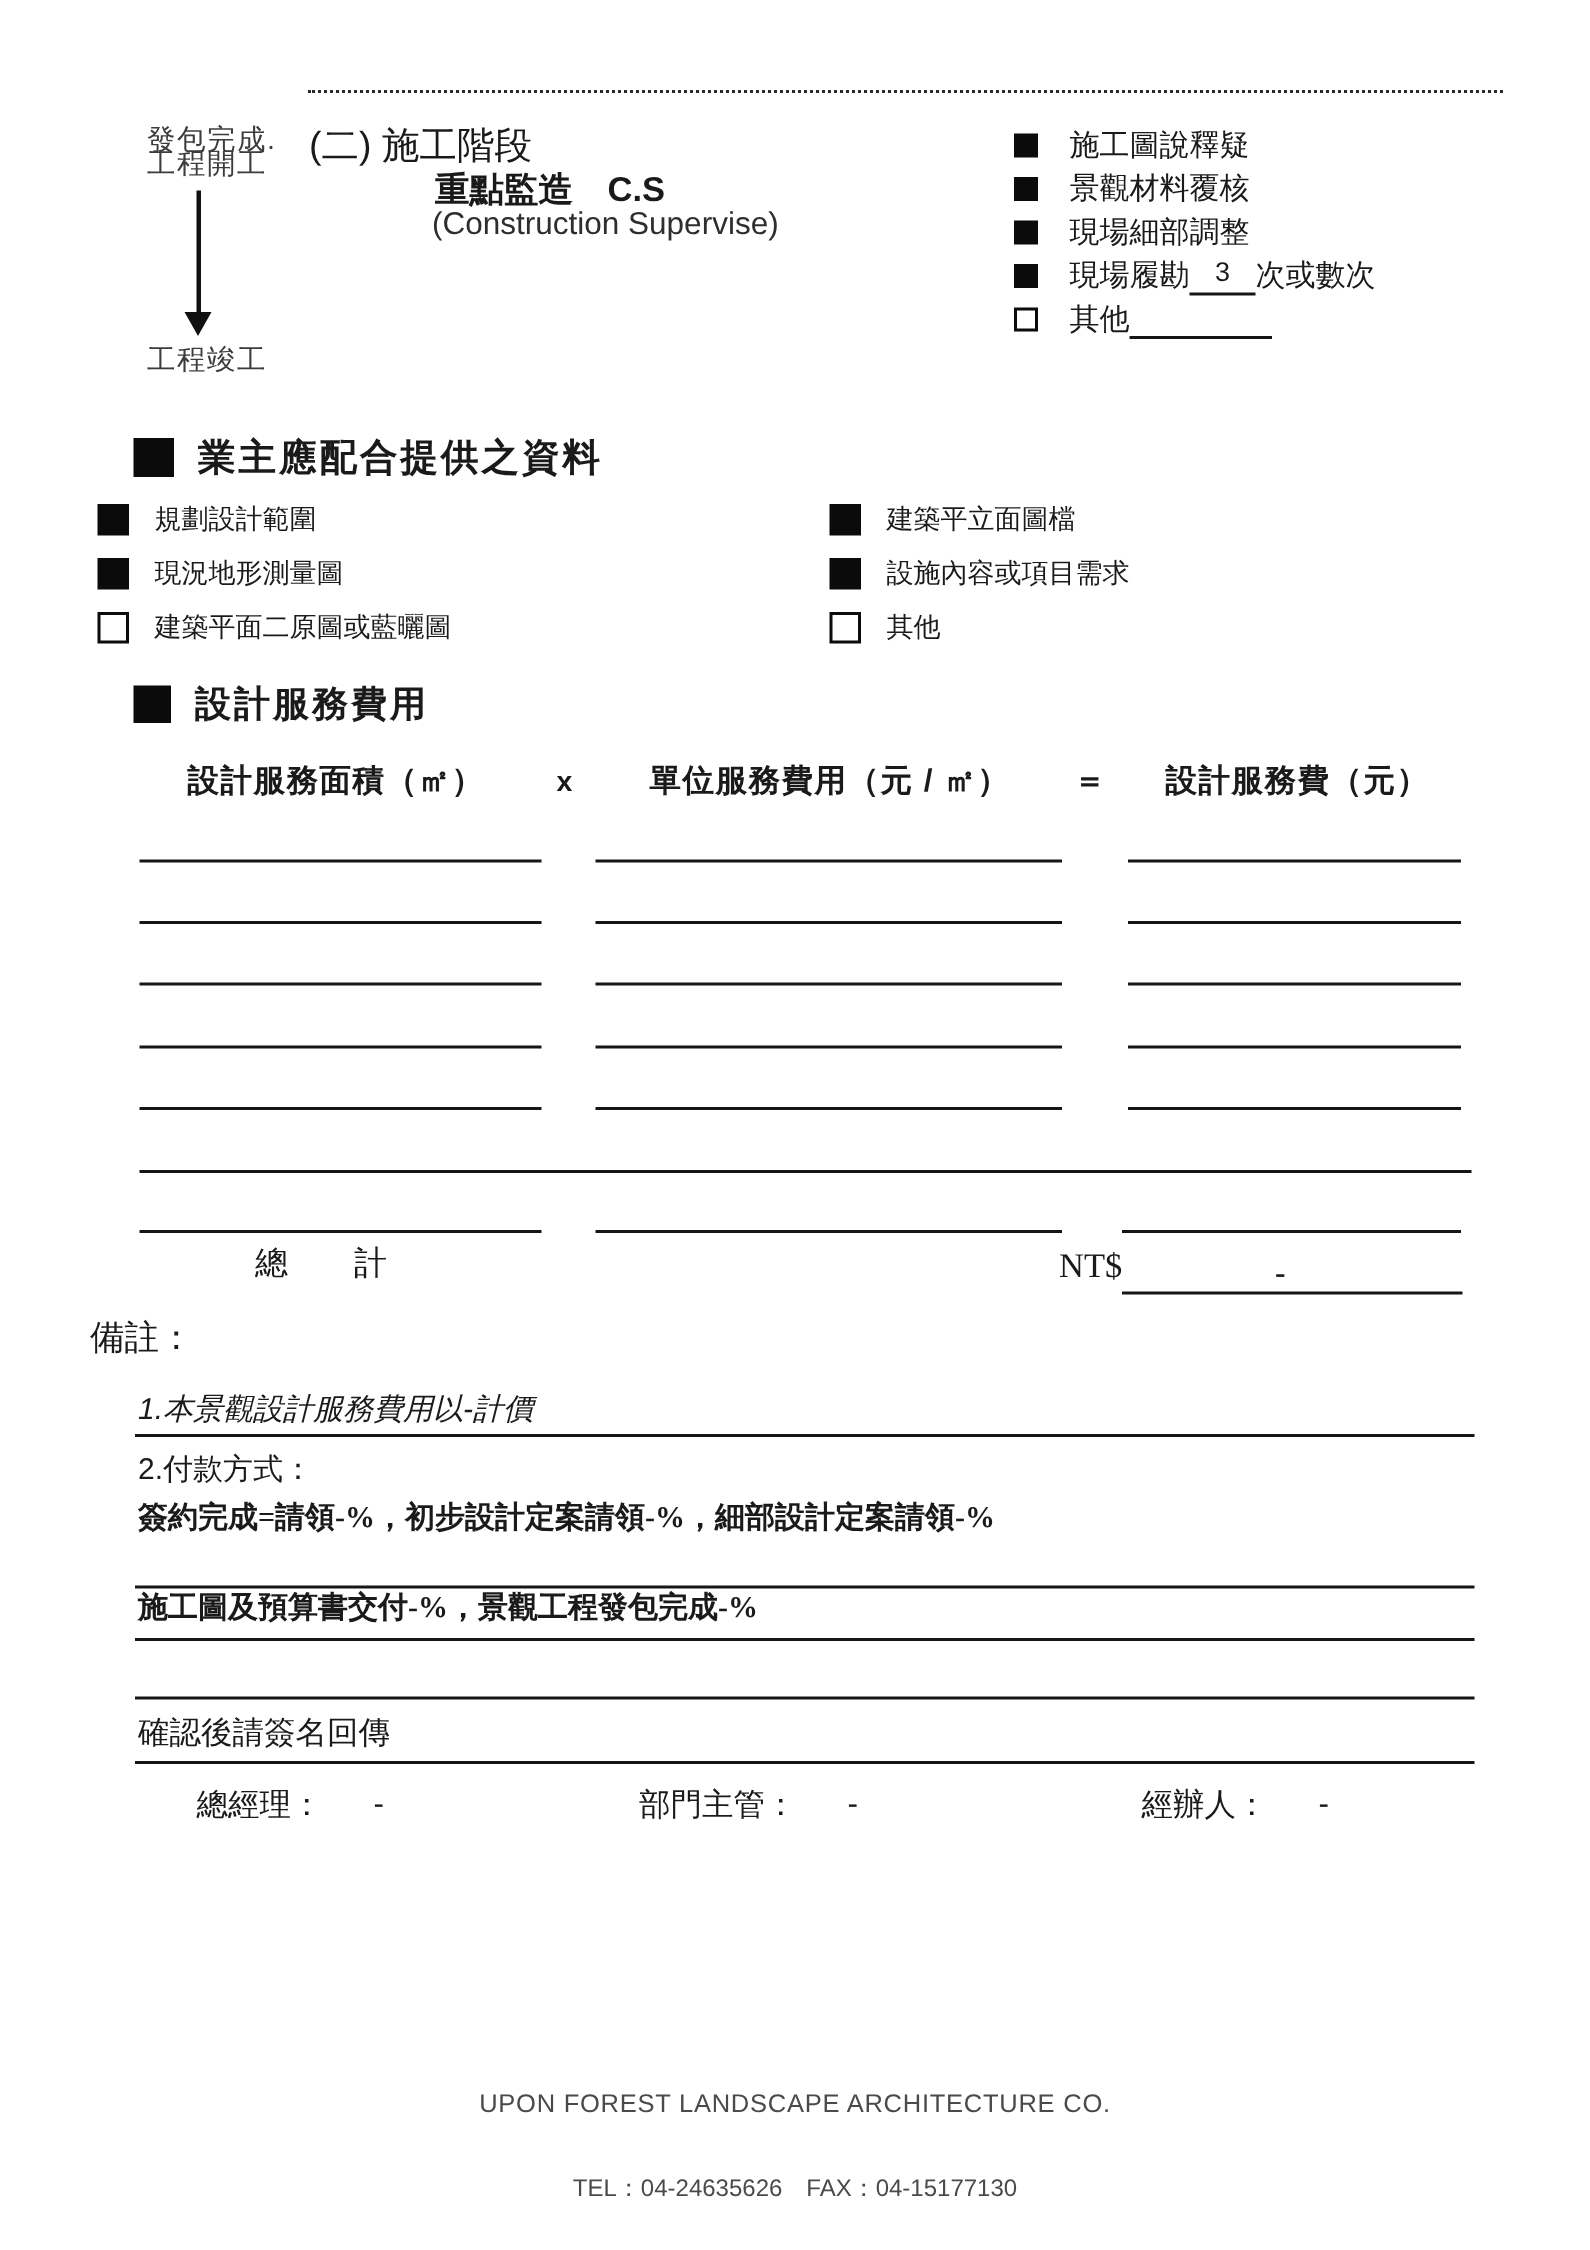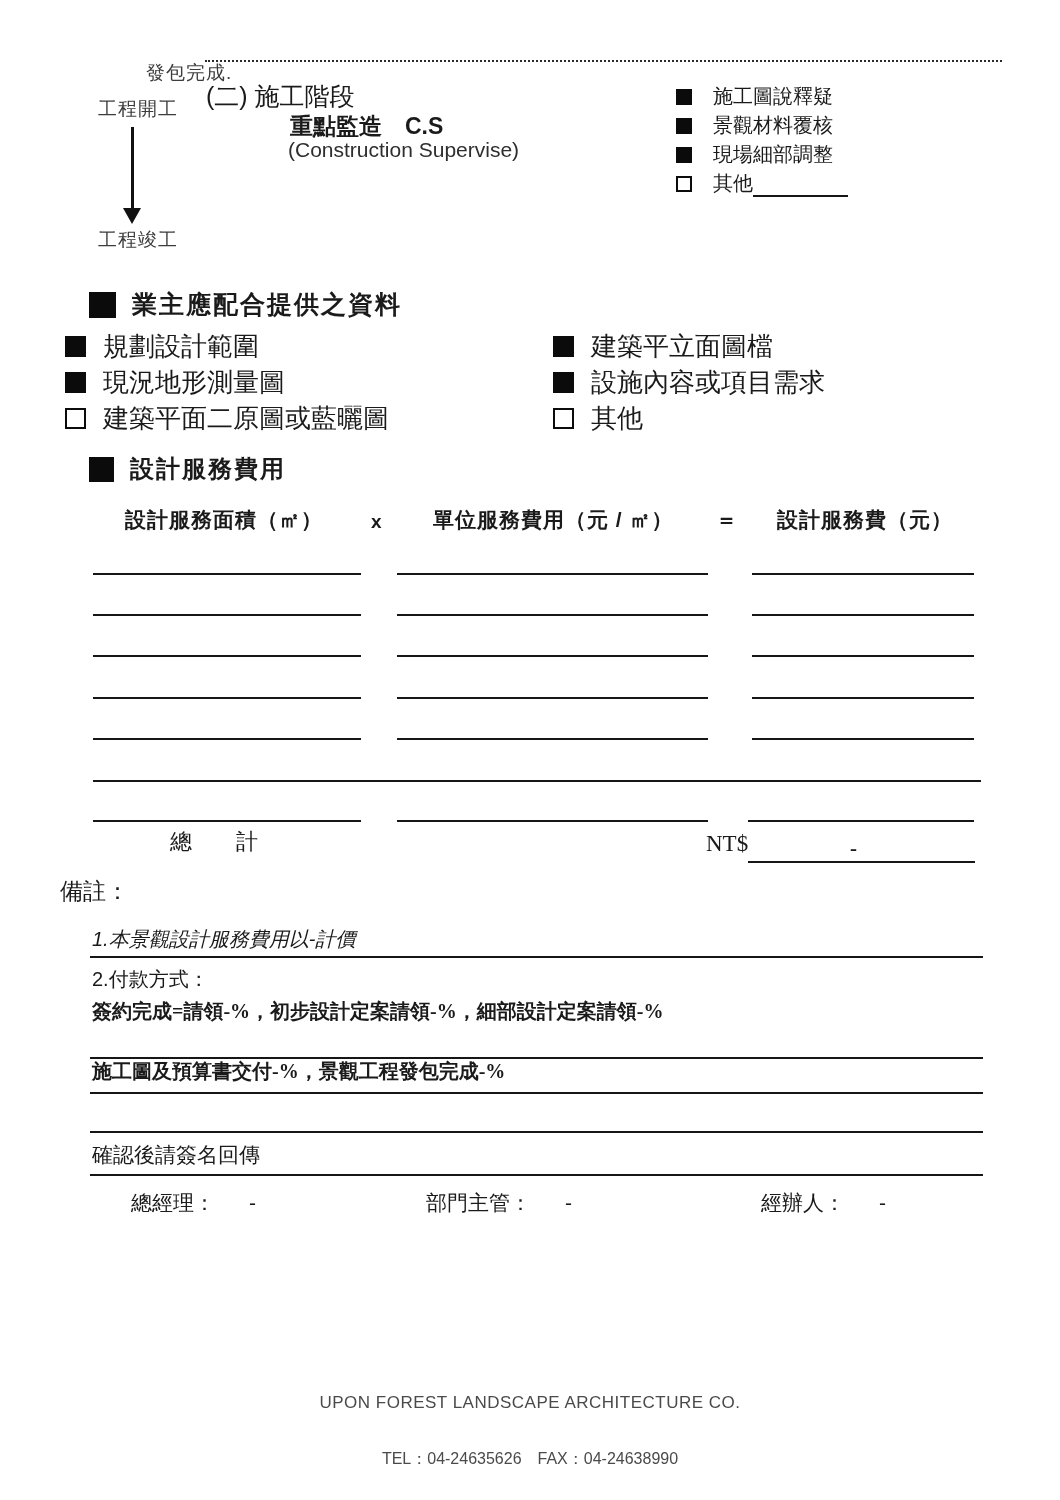--- a/index.html
+++ b/index.html
@@ -8,21 +8,21 @@
   .abs{position:absolute;white-space:nowrap;}
   .rule{position:absolute;height:2px;background:#161616;}
   .dotted{position:absolute;border-top:2px dotted #2a2a2a;height:0;}
   .cb{display:inline-block;box-sizing:border-box;flex:0 0 auto;}
   .cb.filled{background:#0b0b0b;}
   .cb.empty{border:2px solid #0b0b0b;background:#fff;}
   .cl-row{display:flex;align-items:center;height:29px;font-size:20px;}
   .cl-row .cb{width:16px;height:16px;margin-right:21px;}
   .fillline{display:inline-block;border-bottom:2px solid #161616;text-align:center;
             font-size:18px;line-height:20px;vertical-align:bottom;}
-  .own-row{display:flex;align-items:center;height:36px;font-size:26px;}
+  .own-row{display:flex;align-items:center;height:36px;font-size:18px;}
   .own-row .cb{width:21px;height:21px;}
   .sec-head{display:flex;align-items:center;margin-left:24px;}
   .sec-head .sq{width:27px;height:26px;background:#0b0b0b;margin-right:16px;flex:0 0 auto;}
   .sec-head .txt{font-size:25px;font-weight:700;letter-spacing:2px;}
   .th{font-size:21px;font-weight:700;letter-spacing:1px;}
   .serif{font-family:"Liberation Serif","DejaVu Serif",serif;}
   .arrow-line{position:absolute;width:3px;background:#111;}
   .arrow-head{position:absolute;width:0;height:0;border-left:9px solid transparent;
               border-right:9px solid transparent;border-top:16px solid #111;}
   .sig{display:flex;align-items:center;font-size:21px;}
@@ -30,21 +30,21 @@
   .flow{font-size:19px;color:#3c3c3c;letter-spacing:1px;}
   .foot{position:absolute;left:0;width:1060px;text-align:center;color:#4a4a4a;}
 </style>
 </head>
 <body>
 
 <div class="page">
 
   <div class="dotted" style="left:205px;top:60px;width:797px;"></div>
 
-  <div class="abs flow" style="left:98px;top:60px;margin-left:48px;">發包完成.</div>
+  <div class="abs flow" style="left:98px;top:80px;">發包完成.</div>
   <div class="abs flow" style="left:98px;top:96px;">工程開工</div>
   <div class="arrow-line" style="left:131px;top:127px;height:82px;"></div>
   <div class="arrow-head" style="left:123px;top:208px;"></div>
   <div class="abs flow" style="left:98px;top:227px;">工程竣工</div>
 
   <div class="abs" style="left:206px;top:80px;font-size:25px;">(二) 施工階段</div>
   <div class="abs" style="left:290px;top:111px;font-size:23px;font-weight:700;">重點監造　C.S</div>
   <div class="abs" style="left:288px;top:138px;font-size:21px;color:#2e2e2e;">(Construction Supervise)</div>
 
   <div class="abs" style="left:676px;top:82px;">
@@ -52,20 +52,26 @@
       <span class="cb filled"></span>
       <span>施工圖說釋疑</span>
     </div>
     <div class="cl-row">
       <span class="cb filled"></span>
       <span>景觀材料覆核</span>
     </div>
     <div class="cl-row">
       <span class="cb filled"></span>
       <span>現場細部調整</span>
+    </div>
+    <div class="cl-row">
+      <span class="cb filled"></span>
+      <span>現場履勘</span>
+      <span class="fillline" style="width:44px;height:24px;">3</span>
+      <span>次或數次</span>
     </div>
     <div class="cl-row">
       <span class="cb empty"></span>
       <span>其他</span>
       <span class="fillline" style="width:95px;height:24px;"></span>
     </div>
   </div>
 
   <div class="abs sec-head" style="left:65px;top:288px;">
     <span class="sq"></span>
@@ -167,15 +173,15 @@
   <div class="abs sig" style="left:426px;top:1189px;">
     <span>部門主管：</span>
     <span class="val">-</span>
   </div>
   <div class="abs sig" style="left:761px;top:1189px;">
     <span>經辦人：</span>
     <span class="val">-</span>
   </div>
 
   <div class="foot" style="top:1393px;font-size:17px;letter-spacing:0.5px;">UPON FOREST LANDSCAPE ARCHITECTURE CO.</div>
-  <div class="foot" style="top:1449px;font-size:16px;">TEL：04-24635626　FAX：04-24638990</div>
+  <div class="foot" style="top:1449px;font-size:16px;">TEL：04-24635626　FAX：04-15177130</div>
 
 </div>
 
 </body></html>

